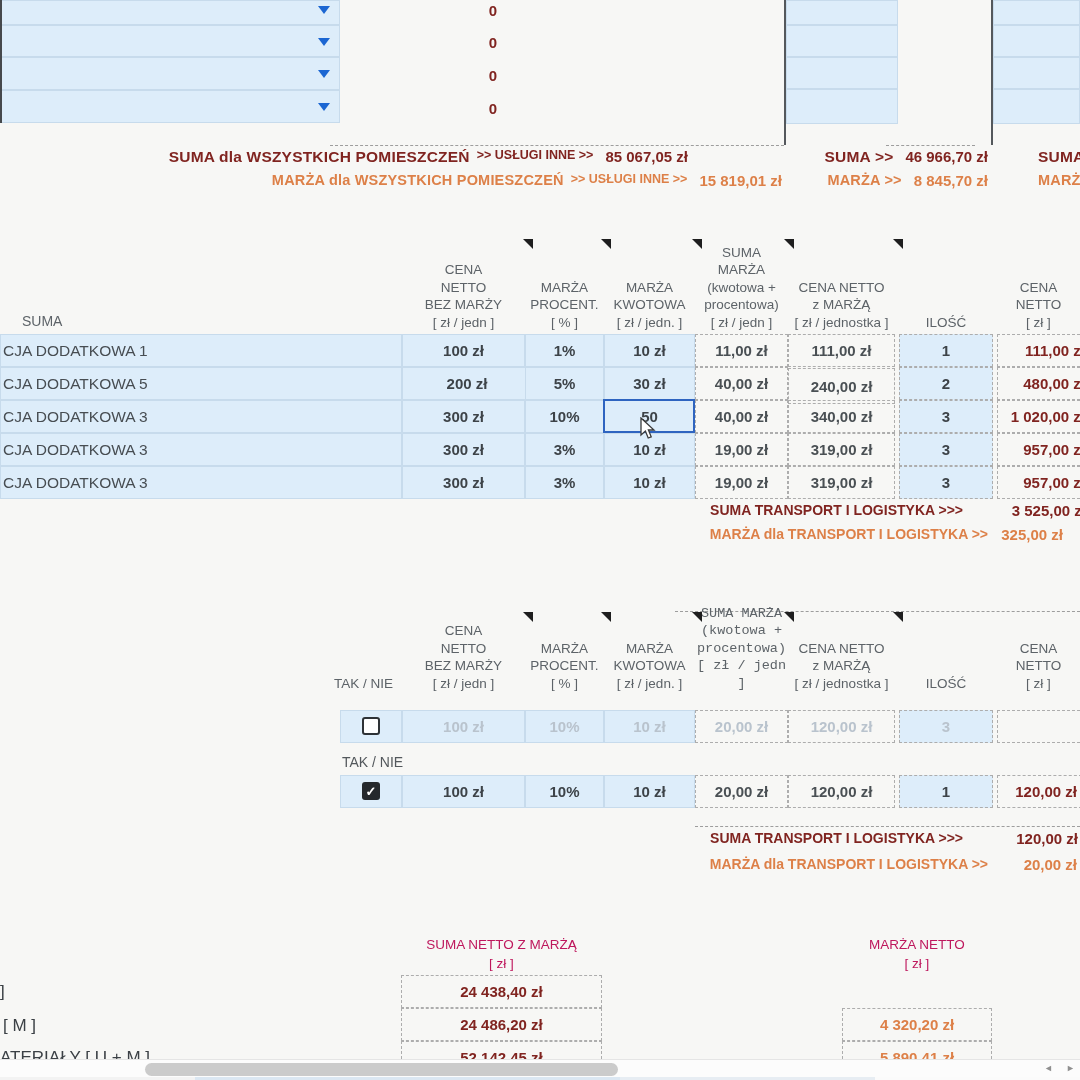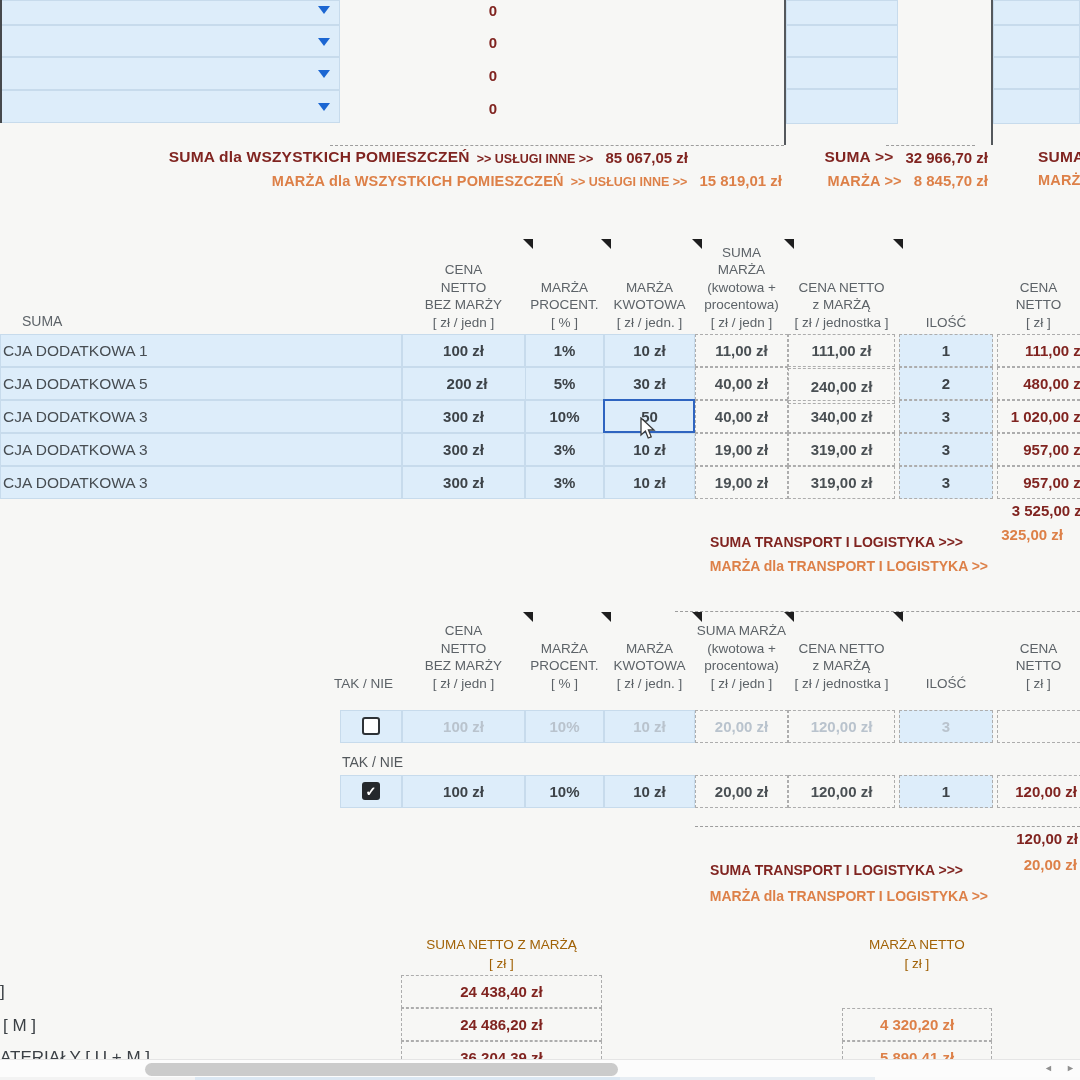--- a/index.html
+++ b/index.html
@@ -15,33 +15,33 @@
   .bluedash{background:#ddedfa;border:1px dashed #adadad;}
   .nettoval{color:#802420;justify-content:flex-end;padding-right:4px;}
   .muted{color:#b9c3cd !important;}
   .hdr{position:absolute;display:flex;flex-direction:column;justify-content:flex-end;align-items:center;
     text-align:center;font-size:13.5px;line-height:17.5px;color:#5d6368;white-space:pre-line;}
   .tri{position:absolute;width:0;height:0;border-top:10px solid #1e1e1e;border-left:10px solid transparent;}
   .dd{position:absolute;width:0;height:0;border-left:6px solid transparent;border-right:6px solid transparent;
     border-top:8px solid #1b66d2;}
   .vline{position:absolute;width:2px;background:#54585c;}
   .dashline{position:absolute;border-top:1px dashed #9d9d9d;height:0;}
-  .rline{position:absolute;display:flex;align-items:flex-end;white-space:nowrap;}
+  .rline{position:absolute;display:flex;align-items:flex-start;white-space:nowrap;}
   .maroon{color:#802420;}
   .orange{color:#dd8048;}
   .lbl-big{font-size:15.5px;font-weight:700;letter-spacing:.2px;}
   .lbl-sub{font-size:12.5px;font-weight:600;margin-left:7px;}
   .lbl-val{font-size:15px;font-weight:700;margin-left:12px;}
-  .sumlbl{position:absolute;font-size:14px;font-weight:700;white-space:nowrap;margin-top:32px;}
+  .sumlbl{position:absolute;font-size:14px;font-weight:700;white-space:nowrap;}
   .sumval{position:absolute;font-size:15px;font-weight:700;white-space:nowrap;text-align:right;}
   .cb{position:absolute;width:18px;height:18px;border-radius:3px;display:flex;align-items:center;justify-content:center;}
   .cb-un{background:#ffffff;border:2.5px solid #2e3236;}
   .cb-ck{background:#24282c;color:#ffffff;font-size:13px;font-weight:700;}
   .botlabel{position:absolute;font-size:17px;color:#3b4045;white-space:nowrap;}
-  .bothdr{position:absolute;text-align:center;font-size:13.5px;line-height:18px;color:#a16207;}
+  .bothdr{position:absolute;text-align:center;font-size:13.5px;line-height:18px;color:#be185d;}
   .selbox{position:absolute;border:2px solid #2e64c0;z-index:5;}
 </style>
 </head>
 <body>
 
 <div id="screen">
 
   <div class="abs" style="left:0;top:0;width:340px;height:123px;">
     <div class="cell blue" style="left:0;top:0;width:340px;height:25px;"></div>
     <div class="cell blue" style="left:0;top:25px;width:340px;height:32px;"></div>
@@ -81,21 +81,21 @@
     <span class="lbl-sub">&gt;&gt; USŁUGI INNE &gt;&gt;</span>
     <span class="lbl-val">85 067,05 zł</span>
   </div>
   <div class="rline orange" style="right:298px;top:172px;">
     <span class="lbl-big" style="font-size:14.5px;">MARŻA dla WSZYSTKICH POMIESZCZEŃ</span>
     <span class="lbl-sub">&gt;&gt; USŁUGI INNE &gt;&gt;</span>
     <span class="lbl-val">15 819,01 zł</span>
   </div>
   <div class="rline maroon" style="right:92px;top:148px;">
     <span class="lbl-big" style="font-weight:600;">SUMA &gt;&gt;</span>
-    <span class="lbl-val">32 966,70 zł</span>
+    <span class="lbl-val">46 966,70 zł</span>
   </div>
   <div class="rline orange" style="right:92px;top:172px;margin-left:12px;">
     <span class="lbl-big" style="font-size:14.5px;font-weight:600;">MARŻA &gt;&gt;</span>
     <span class="lbl-val">8 845,70 zł</span>
   </div>
   <span class="abs maroon lbl-big" style="left:1038px;top:148px;font-weight:600;">SUMA</span>
   <span class="abs orange lbl-big" style="left:1038px;top:172px;font-size:14.5px;font-weight:600;">MARŻA</span>
 
   <span class="abs" style="left:22px;top:313px;font-size:14px;color:#5d6368;">SUMA</span>
   <div class="hdr" style="left:402px;top:240px;width:123px;height:91px;">CENA
@@ -186,21 +186,21 @@
   <div class="hdr" style="left:402px;top:601px;width:123px;height:91px;">CENA
 NETTO
 BEZ MARŻY
 [ zł / jedn ]</div>
   <div class="hdr" style="left:525px;top:601px;width:79px;height:91px;">MARŻA
 PROCENT.
 [ % ]</div>
   <div class="hdr" style="left:604px;top:601px;width:91px;height:91px;">MARŻA
 KWOTOWA
 [ zł / jedn. ]</div>
-  <div class="hdr" style="left:695px;top:601px;width:93px;height:91px;">SUMA MARŻA
+  <div class="hdr" style="left:695px;top:601px;width:93px;height:91px;font-family:Liberation Mono, monospace;">SUMA MARŻA
 (kwotowa +
 procentowa)
 [ zł / jedn ]</div>
   <div class="hdr" style="left:788px;top:601px;width:107px;height:91px;">CENA NETTO
 z MARŻĄ
 [ zł / jednostka ]</div>
   <div class="hdr" style="left:899px;top:601px;width:94px;height:91px;">ILOŚĆ</div>
   <div class="hdr" style="left:997px;top:601px;width:83px;height:91px;">CENA
 NETTO
 [ zł ]</div>
@@ -239,21 +239,21 @@
   <span class="sumlbl orange" style="right:92px;top:856px;">MARŻA dla TRANSPORT I LOGISTYKA &gt;&gt;</span>
   <span class="sumval orange" style="left:990px;top:856px;width:87px;">20,00 zł</span>
 
   <div class="bothdr" style="left:401px;top:936px;width:201px;">SUMA NETTO Z MARŻĄ</div>
   <div class="bothdr" style="left:401px;top:955px;width:201px;">[ zł ]</div>
   <div class="bothdr" style="left:842px;top:936px;width:150px;">MARŻA NETTO</div>
   <div class="bothdr" style="left:842px;top:955px;width:150px;">[ zł ]</div>
 
   <div class="cell dashcell maroon" style="left:401px;top:975px;width:201px;height:33px;font-weight:700;">24 438,40 zł</div>
   <div class="cell dashcell maroon" style="left:401px;top:1008px;width:201px;height:33px;font-weight:700;">24 486,20 zł</div>
-  <div class="cell dashcell maroon" style="left:401px;top:1041px;width:201px;height:33px;font-weight:700;">36 204,39 zł</div>
+  <div class="cell dashcell maroon" style="left:401px;top:1041px;width:201px;height:33px;font-weight:700;">52 142,45 zł</div>
   <div class="cell dashcell orange" style="left:842px;top:1008px;width:150px;height:33px;font-weight:700;">4 320,20 zł</div>
   <div class="cell dashcell orange" style="left:842px;top:1041px;width:150px;height:33px;font-weight:700;">5 890,41 zł</div>
 
   <span class="botlabel" style="left:0;top:982px;">]</span>
   <span class="botlabel" style="left:3px;top:1016px;">[ M ]</span>
   <span class="botlabel" style="left:0;top:1048px;">ATERIAŁY [ U + M ]</span>
 
   <div class="abs" style="left:0;top:1059px;width:1080px;height:18px;background:#fcfcfc;border-top:1px solid #e5e5e5;z-index:20;">
     <div style="position:absolute;left:145px;top:3px;width:473px;height:13px;border-radius:7px;background:#cbcbcb;"></div>
     <span style="position:absolute;left:1044px;top:3px;font-size:9px;color:#909090;">◄</span>

